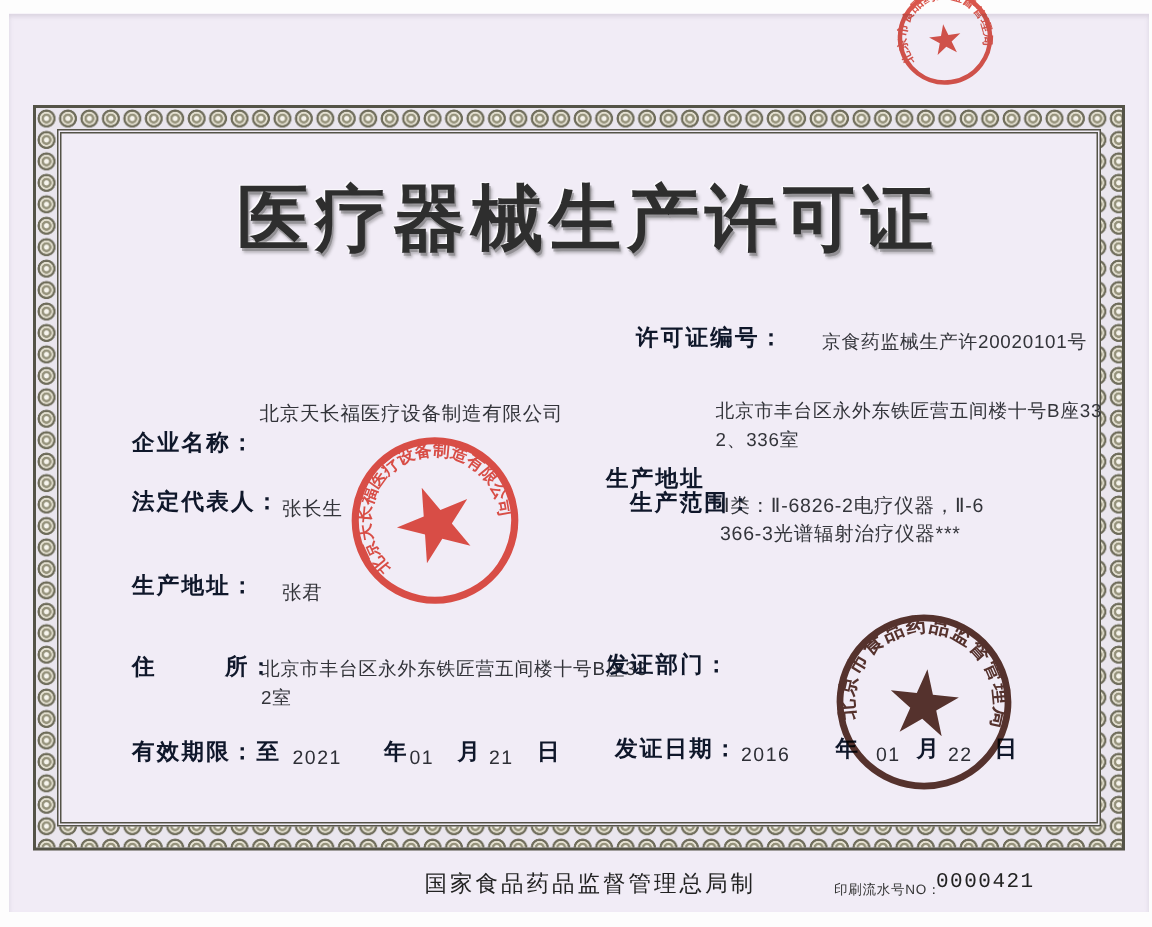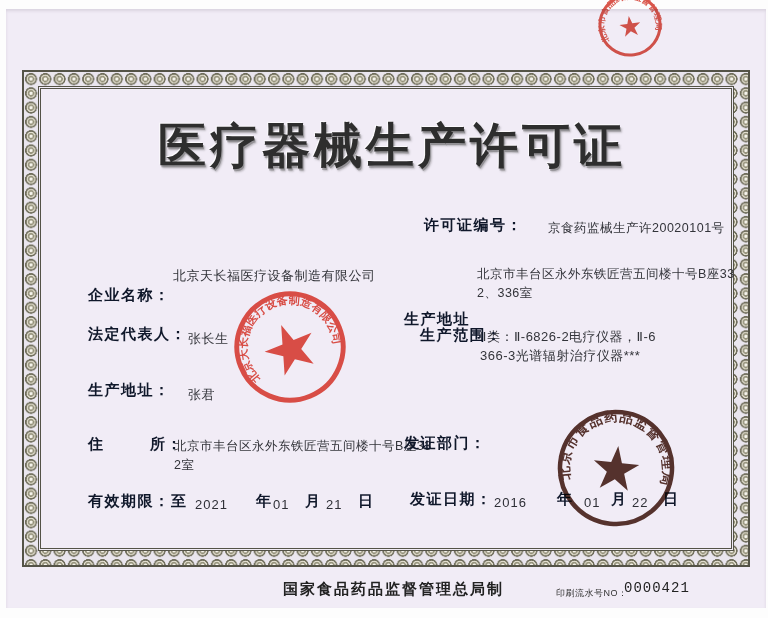--- a/index.html
+++ b/index.html
@@ -40,21 +40,21 @@
     text-align:center;
     font-size:48px;font-weight:bold;letter-spacing:4px;
     color:#2e2e2e;
     text-shadow:1px 2px 0 rgba(90,90,90,.4),-1px -1px 0 rgba(255,255,255,.75),2px 3px 2px rgba(80,80,80,.35);
     padding-left:16px;
   }
   .lbl{position:absolute;font-size:15px;font-weight:bold;color:#0f172a;letter-spacing:1.5px;white-space:nowrap;z-index:3;}
   .val{position:absolute;font-size:13px;color:#33343a;letter-spacing:.5px;white-space:nowrap;z-index:2;}
   .val-sm{font-size:12.5px;}
   .num{position:absolute;font-size:13px;color:#2e2f36;letter-spacing:1px;white-space:nowrap;z-index:2;}
-  .footer-issuer{position:absolute;left:283px;top:580px;font-size:15px;font-weight:bold;color:#222;letter-spacing:2px;}
+  .footer-issuer{position:absolute;left:283px;top:580px;font-size:15px;font-weight:normal;color:#222;letter-spacing:2px;}
   .serial-lbl{position:absolute;left:556px;top:587px;font-size:9px;color:#333;letter-spacing:.5px;}
   .serial-val{position:absolute;left:624px;top:580px;font-size:14px;color:#222;font-family:Liberation Mono, monospace;letter-spacing:1px;}
   .stamp{position:absolute;mix-blend-mode:multiply;pointer-events:none;z-index:5;}
   .stamp-company{left:231px;top:288px;opacity:.88;transform:rotate(-22deg);}
   .stamp-authority{left:554px;top:406px;opacity:.92;transform:rotate(6deg);}
   .stamp-corner{left:592px;top:-13px;opacity:.85;transform:rotate(-8deg);}
 </style>
 </head>
 <body>
 

